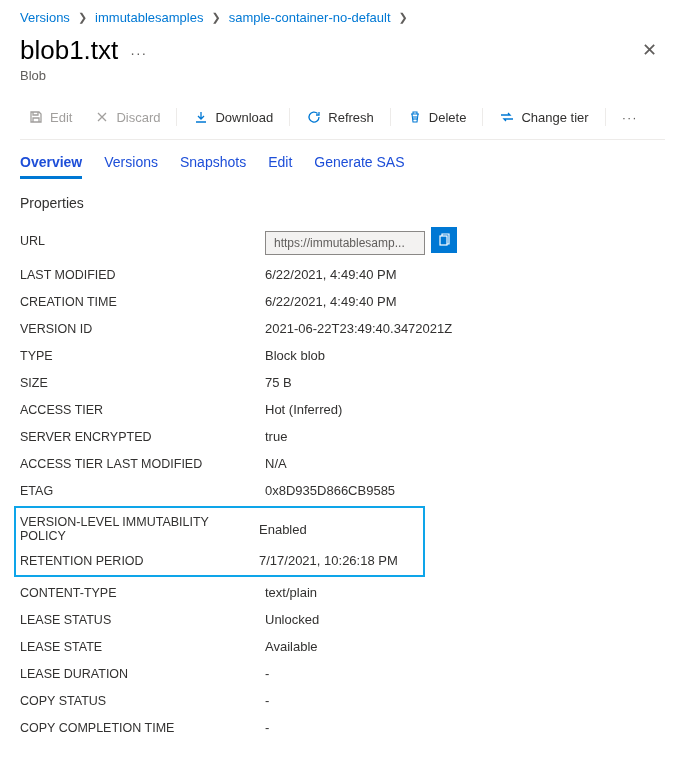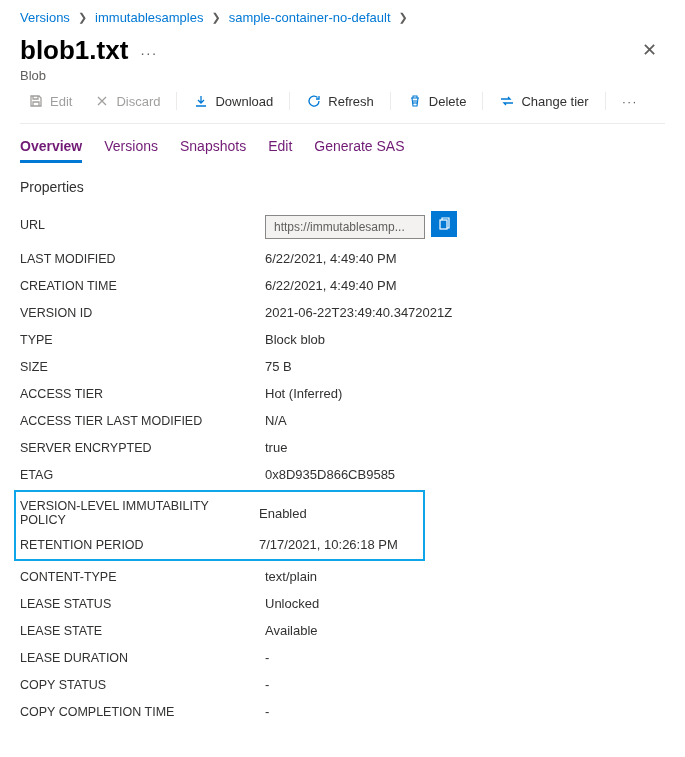--- a/index.html
+++ b/index.html
@@ -2,33 +2,33 @@
 <html><head>
   <meta charset="utf-8">
   <style>
     * { box-sizing: border-box; margin: 0; padding: 0; }
     body { font-family: "Segoe UI", -apple-system, sans-serif; font-size: 13px; color: #323130; background: #fff; width: 685px; }
     .container { padding: 0 20px 20px 20px; }
     .breadcrumb { display: flex; align-items: center; gap: 8px; padding: 10px 0 6px 0; font-size: 13px; }
     .breadcrumb a { color: #0078d4; text-decoration: none; cursor: pointer; }
     .breadcrumb .sep { color: #605e5c; font-size: 11px; }
     .header { display: flex; align-items: flex-start; padding: 4px 0 2px 0; }
-    .header h1 { font-size: 26px; font-weight: 700; color: #000; }
+    .header h1 { font-size: 26px; font-weight: 400; color: #000; }
     .header .more-dots { margin-left: 12px; margin-top: 10px; color: #605e5c; cursor: pointer; letter-spacing: 1px; font-size: 14px;}
     .header .close-x { margin-left: auto; font-size: 18px; color: #605e5c; cursor: pointer; padding: 4px 8px; font-weight: 300;}
-    .subtype { color: #605e5c; font-size: 13px; margin-bottom: 0; }
+    .subtype { color: #605e5c; font-size: 13px; margin-bottom: 16px; }
     .toolbar { display: flex; align-items: center; gap: 6px; padding: 6px 0 10px 0; border-bottom: 1px solid #edebe9; }
     .toolbar .tbtn { display: inline-flex; align-items: center; gap: 6px; padding: 4px 8px; background: none; border: none; font-size: 13px; cursor: pointer; color: #323130; font-family: inherit; }
     .toolbar .tbtn.disabled { color: #a19f9d; cursor: default; }
     .toolbar .sep-line { width: 1px; height: 18px; background: #edebe9; margin: 0 2px; }
     .toolbar .icon { display: inline-flex; width: 16px; height: 16px; align-items: center; justify-content: center;}
     .toolbar .tbtn.disabled .icon svg { stroke: #a19f9d; fill: none; }
     .toolbar .tbtn .icon svg { stroke: #0078d4; fill: none; }
     .tabs { display: flex; gap: 22px; padding: 14px 0 0 0; }
-    .tab { font-size: 14px; padding-bottom: 6px; cursor: pointer; color: #701a75; }
+    .tab { font-size: 14px; padding-bottom: 6px; cursor: pointer; color: #1d4ed8; }
     .tab.active { font-weight: 600; border-bottom: 3px solid #0078d4; }
     .section-title { margin-top: 16px; font-size: 14px; color: #323130; }
     .proplist { margin-top: 10px; }
     .proprow { display: flex; align-items: center; padding: 6px 0; min-height: 24px; }
     .proprow .plabel { width: 245px; font-size: 12.5px; color: #323130; padding-right: 8px; }
     .proprow .pvalue { font-size: 13px; color: #323130; }
     .url-box { display:inline-flex; align-items:center; background:#f3f2f1; border:1px solid #8a8886; color:#605e5c; font-size:12px; padding:3px 8px; width:160px; height:24px; overflow:hidden; white-space:nowrap; }
     .copy-btn { display:inline-flex; align-items:center; justify-content:center; width:26px; height:26px; background:#0078d4; margin-left:2px; cursor:pointer; }
     .copy-btn svg { stroke:#fff; fill:none; }
     .highlight-group { border: 2px solid #0ea5e9; padding: 2px 4px; margin-left: -6px; margin-right: 240px; margin-top:2px; margin-bottom:2px;}
@@ -154,26 +154,26 @@
       </div>
     <div class="proprow">
         <div class="plabel">SIZE</div>
         <div class="pvalue">75 B</div>
       </div>
     <div class="proprow">
         <div class="plabel">ACCESS TIER</div>
         <div class="pvalue">Hot (Inferred)</div>
       </div>
     <div class="proprow">
+        <div class="plabel">SERVER ENCRYPTED</div>
+        <div class="pvalue">true</div>
+      </div>
+    <div class="proprow">
         <div class="plabel">ACCESS TIER LAST MODIFIED</div>
         <div class="pvalue">N/A</div>
-      </div>
-    <div class="proprow">
-        <div class="plabel">SERVER ENCRYPTED</div>
-        <div class="pvalue">true</div>
       </div>
     <div class="proprow">
         <div class="plabel">ETAG</div>
         <div class="pvalue">0x8D935D866CB9585</div>
       </div>
 
     <div class="highlight-group">
       <div class="proprow">
           <div class="plabel">VERSION-LEVEL IMMUTABILITY POLICY</div>
           <div class="pvalue">Enabled</div>

